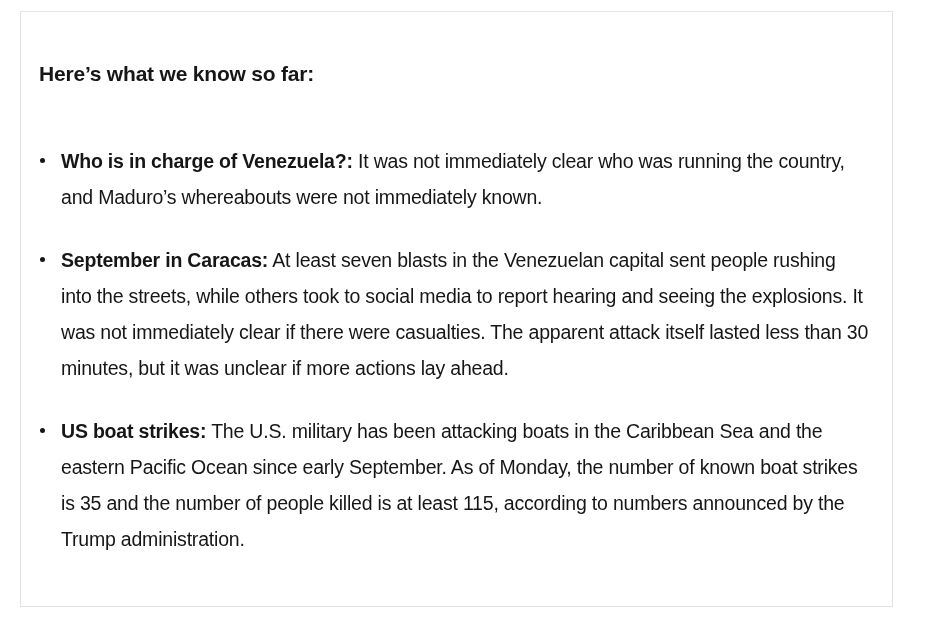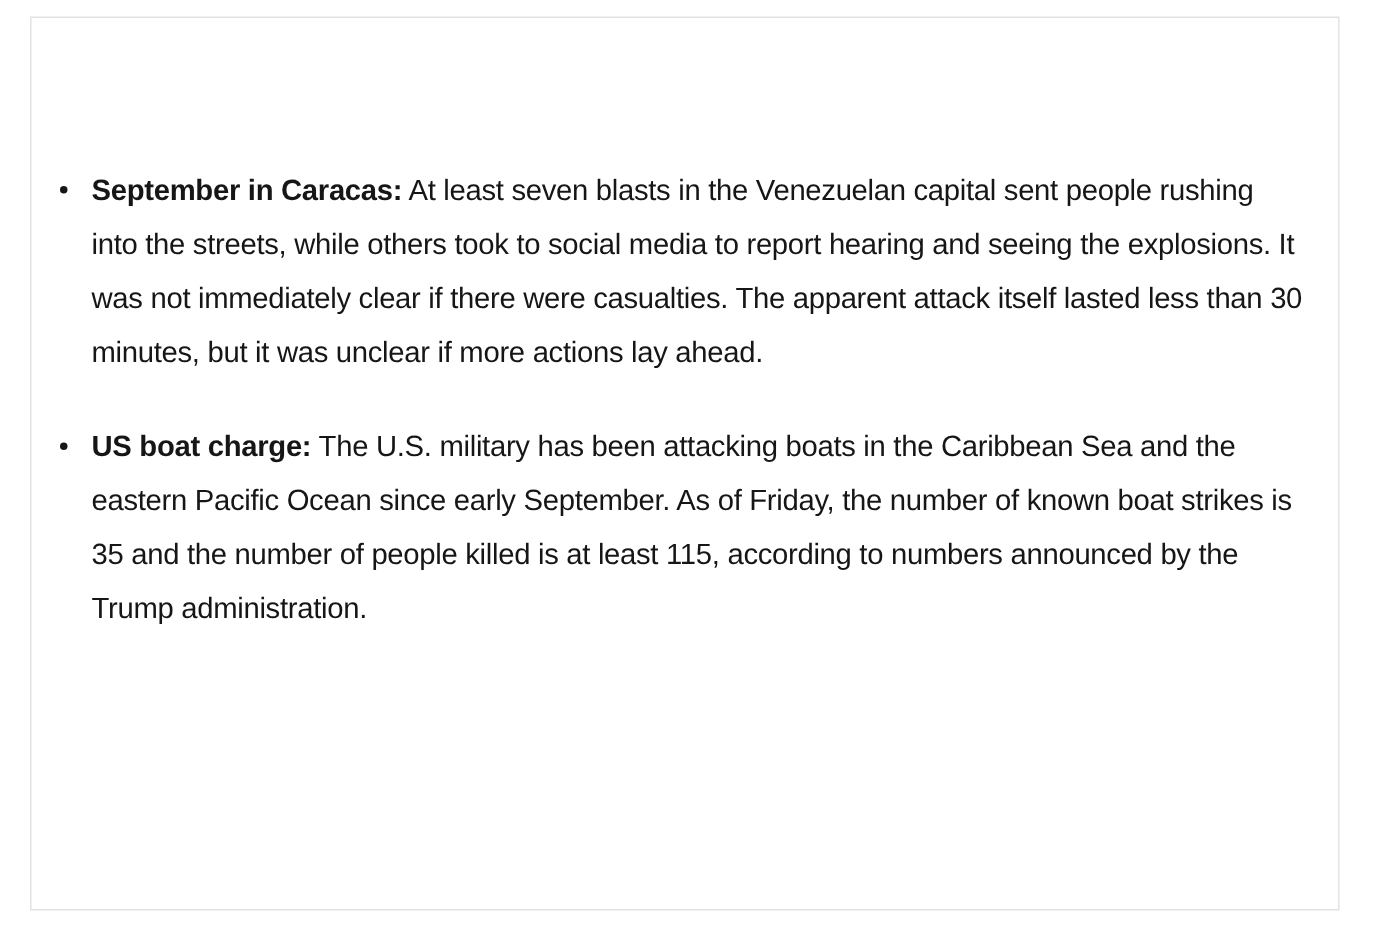--- a/index.html
+++ b/index.html
@@ -56,26 +56,32 @@
   }
   .bullet-title{
     font-weight:700;
   }
 </style>
 </head>
 <body>
 
 <div>
   <section class="card">
+    <h2 class="heading">Here’s what we know so far:</h2>
     <ul class="summary-list">
+      <li>
+        <span class="dot"></span>
+        <span class="bullet-title">Who is in charge of Venezuela?:</span>
+        <span class="bullet-text">It was not immediately clear who was running the country, and Maduro’s whereabouts were not immediately known.</span>
+      </li>
       <li>
         <span class="dot"></span>
         <span class="bullet-title">September in Caracas:</span>
         <span class="bullet-text">At least seven blasts in the Venezuelan capital sent people rushing into the streets, while others took to social media to report hearing and seeing the explosions. It was not immediately clear if there were casualties. The apparent attack itself lasted less than 30 minutes, but it was unclear if more actions lay ahead.</span>
       </li>
       <li>
         <span class="dot"></span>
-        <span class="bullet-title">US boat charge:</span>
-        <span class="bullet-text">The U.S. military has been attacking boats in the Caribbean Sea and the eastern Pacific Ocean since early September. As of Friday, the number of known boat strikes is 35 and the number of people killed is at least 115, according to numbers announced by the Trump administration.</span>
+        <span class="bullet-title">US boat strikes:</span>
+        <span class="bullet-text">The U.S. military has been attacking boats in the Caribbean Sea and the eastern Pacific Ocean since early September. As of Monday, the number of known boat strikes is 35 and the number of people killed is at least 115, according to numbers announced by the Trump administration.</span>
       </li>
     </ul>
   </section>
 </div>
 
 </body></html>

